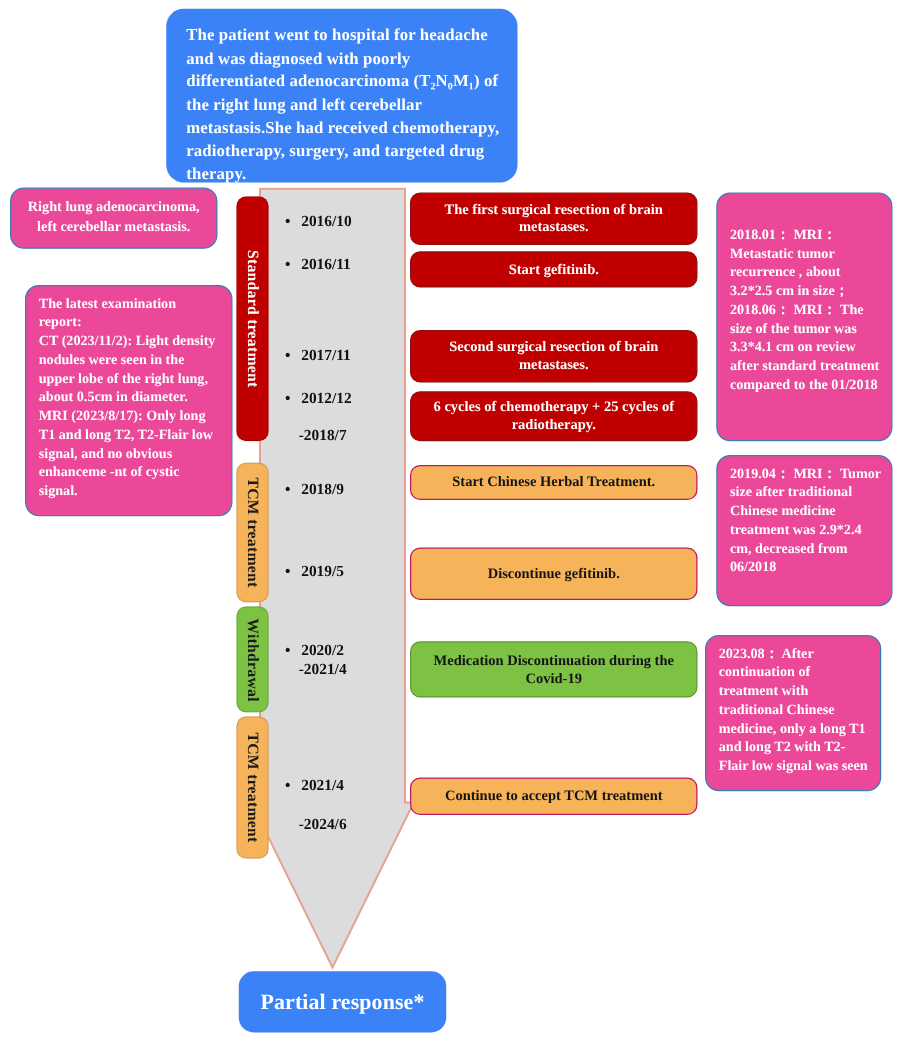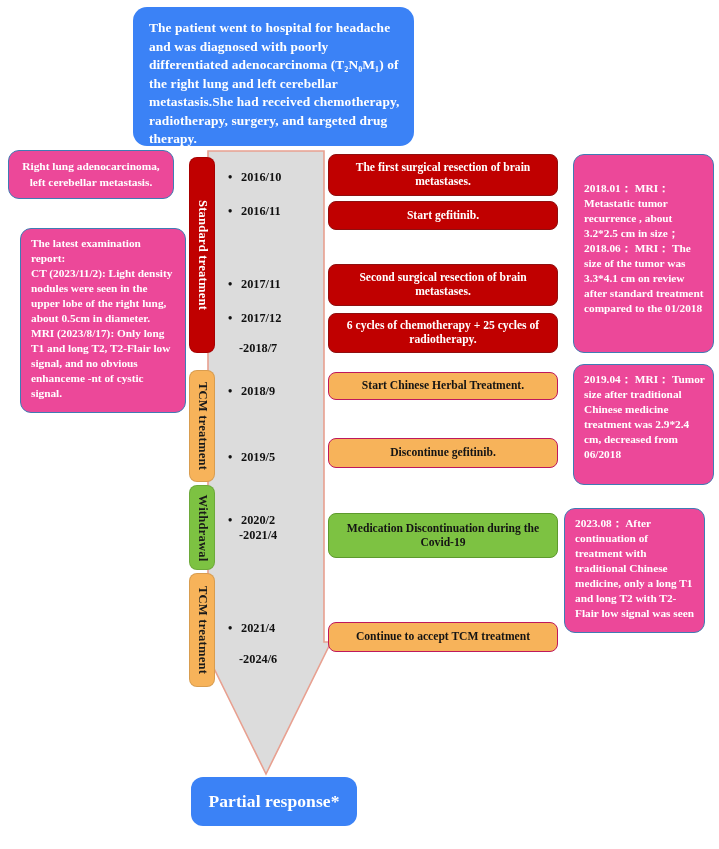--- a/index.html
+++ b/index.html
@@ -157,21 +157,21 @@
   <div class="phase" id="phase-withdrawal">
     <span class="vtext">Withdrawal</span>
   </div>
   <div class="phase" id="phase-tcm2">
     <span class="vtext">TCM treatment</span>
   </div>
 
   <div class="date" style="left:228px;top:170px;"><span class="bullet">•</span><span>2016/10</span></div>
   <div class="date" style="left:228px;top:204px;"><span class="bullet">•</span><span>2016/11</span></div>
   <div class="date" style="left:228px;top:277px;"><span class="bullet">•</span><span>2017/11</span></div>
-  <div class="date" style="left:228px;top:311px;"><span class="bullet">•</span><span>2017/12</span></div>
+  <div class="date" style="left:228px;top:311px;"><span class="bullet">•</span><span>2012/12</span></div>
   <div class="date norange" style="left:226px;top:341px;"><span class="bullet">•</span><span>-2018/7</span></div>
   <div class="date" style="left:228px;top:384px;"><span class="bullet">•</span><span>2018/9</span></div>
   <div class="date" style="left:228px;top:450px;"><span class="bullet">•</span><span>2019/5</span></div>
   <div class="date" style="left:228px;top:513px;"><span class="bullet">•</span><span>2020/2</span></div>
   <div class="date norange" style="left:226px;top:528px;text-align:center;"><span class="bullet">•</span><span>-2021/4</span></div>
   <div class="date" style="left:228px;top:621px;"><span class="bullet">•</span><span>2021/4</span></div>
   <div class="date norange" style="left:226px;top:652px;"><span class="bullet">•</span><span>-2024/6</span></div>
 
   <div class="node event red" style="top:154px;height:42px;">
       <span>The first surgical resection of brain metastases.</span>
@@ -181,21 +181,21 @@
     </div>
   <div class="node event red" style="top:264px;height:42px;">
       <span>Second surgical resection of brain metastases.</span>
     </div>
   <div class="node event red" style="top:313px;height:40px;">
       <span>6 cycles of chemotherapy + 25 cycles of radiotherapy.</span>
     </div>
   <div class="node event orange" style="top:372px;height:28px;">
       <span>Start Chinese Herbal Treatment.</span>
     </div>
-  <div class="node event orange" style="top:438px;height:30px;align-items:center;">
+  <div class="node event orange" style="top:438px;height:42px;align-items:center;">
       <span>Discontinue gefitinib.</span>
     </div>
   <div class="node event green" style="top:513px;height:45px;align-items:center;">
       <span>Medication Discontinuation during the Covid-19</span>
     </div>
   <div class="node event orange" style="top:622px;height:30px;">
       <span>Continue to accept TCM treatment</span>
     </div>
 
   <div class="node blue-box" id="mri-2018-box">

